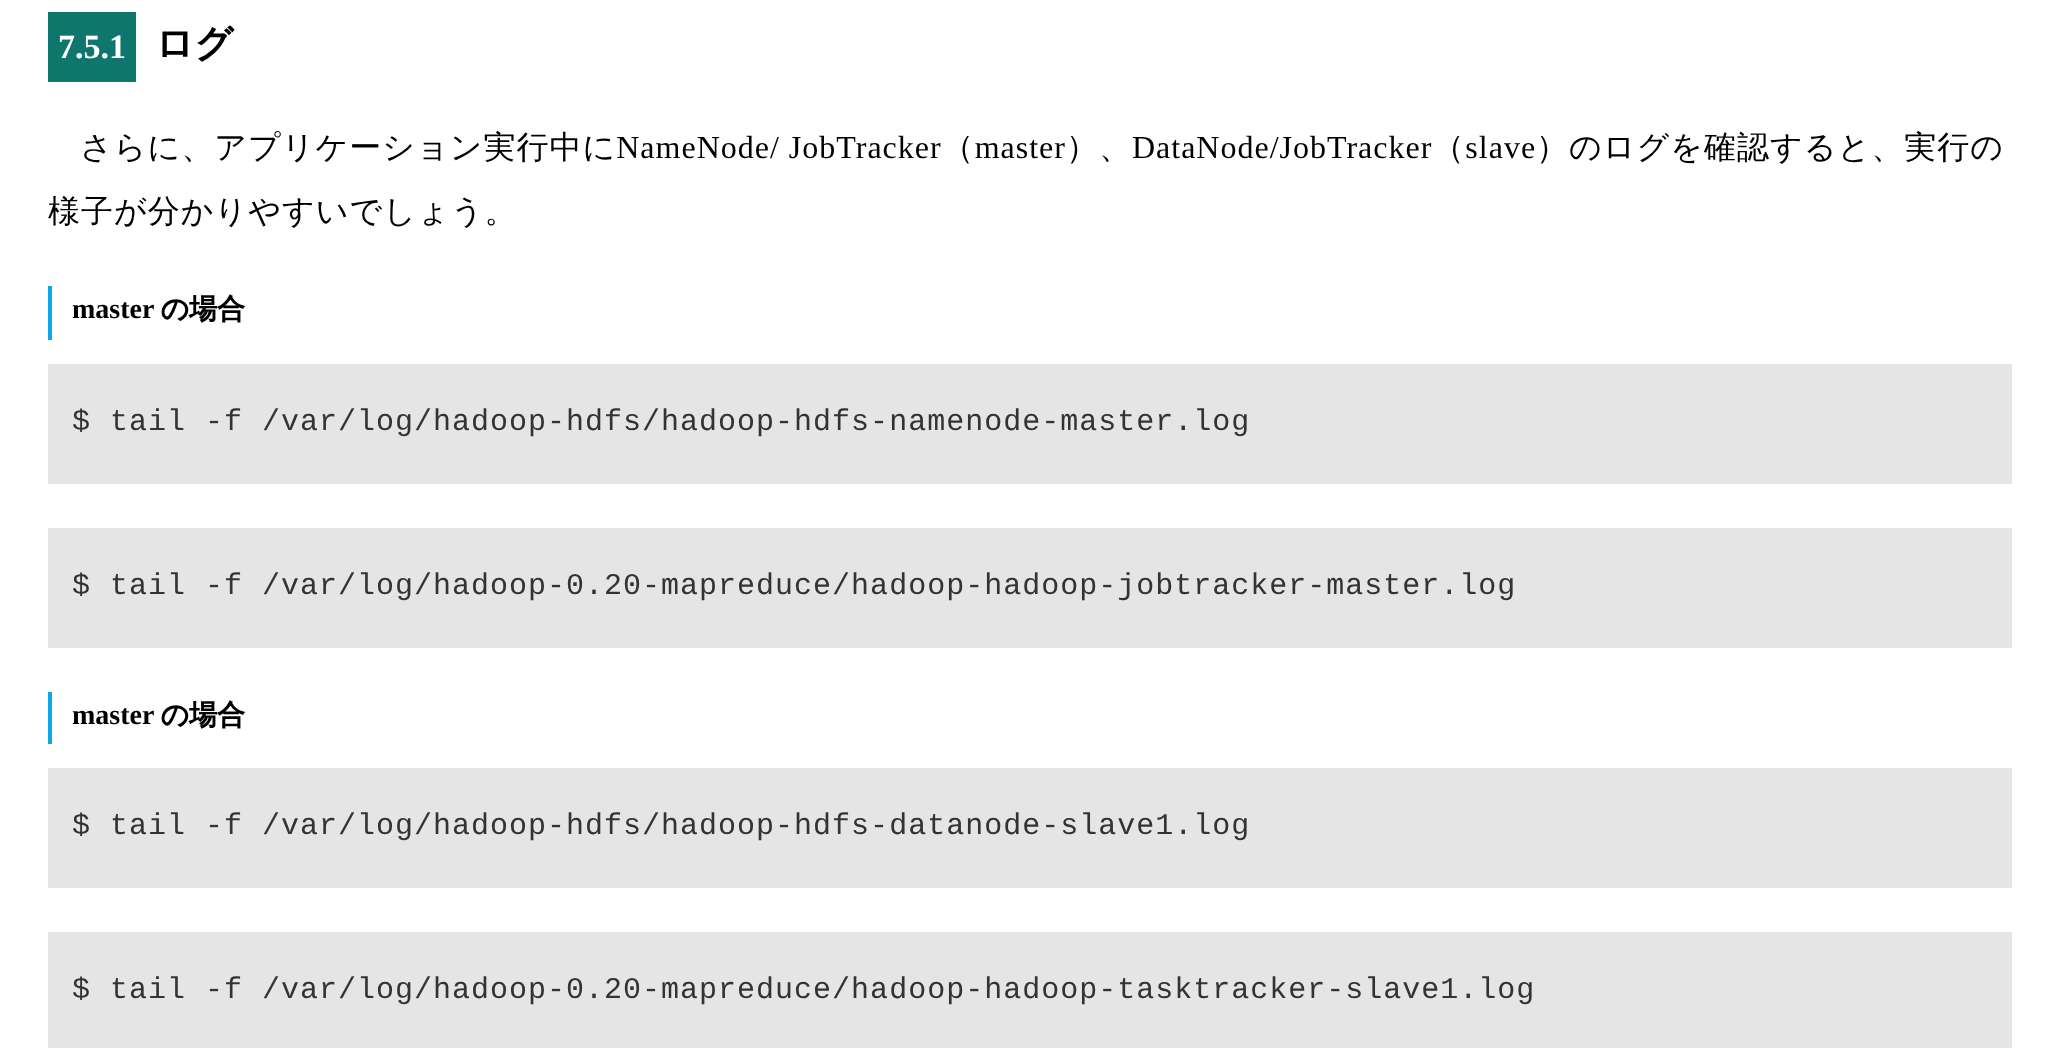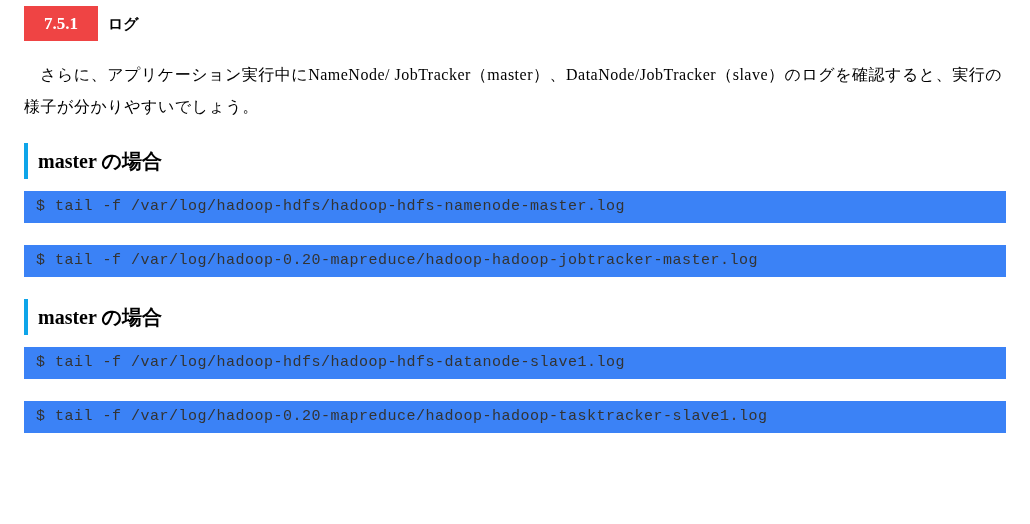--- a/index.html
+++ b/index.html
@@ -14,49 +14,49 @@
       color: #000000;
       line-height: 1.6;
     }
     .section-header {
       display: flex;
       align-items: center;
       gap: 10px;
       margin-bottom: 18px;
     }
     .section-number {
-      background: #ef4444;
+      background: #0f766e;
       color: #ffffff;
-      padding: 4px 20px;
+      padding: 4px 5px;
       font-weight: bold;
       font-size: 17px;
       font-family: "Times New Roman", serif;
     }
     .section-title {
-      font-size: 15px;
+      font-size: 19px;
       font-weight: bold;
     }
     .paragraph {
       font-size: 16px;
       margin-bottom: 20px;
       text-indent: 1em;
       line-height: 2;
       letter-spacing: 0.5px;
     }
     .subheading {
-      border-left: 4px solid #0ea5e9;
+      border-left: 2px solid #0ea5e9;
       padding: 2px 0 2px 10px;
       font-weight: bold;
-      font-size: 20px;
+      font-size: 14px;
       margin-bottom: 12px;
       margin-top: 2px;
     }
     .code-block {
-      background: #3b82f6;
-      padding: 4px 12px;
+      background: #e5e5e5;
+      padding: 18px 12px;
       font-family: "Courier New", Courier, monospace;
       font-size: 15px;
       color: #333333;
       margin-bottom: 22px;
       white-space: pre;
       letter-spacing: 0.5px;
     }
   </style>
 </head>
 <body>

